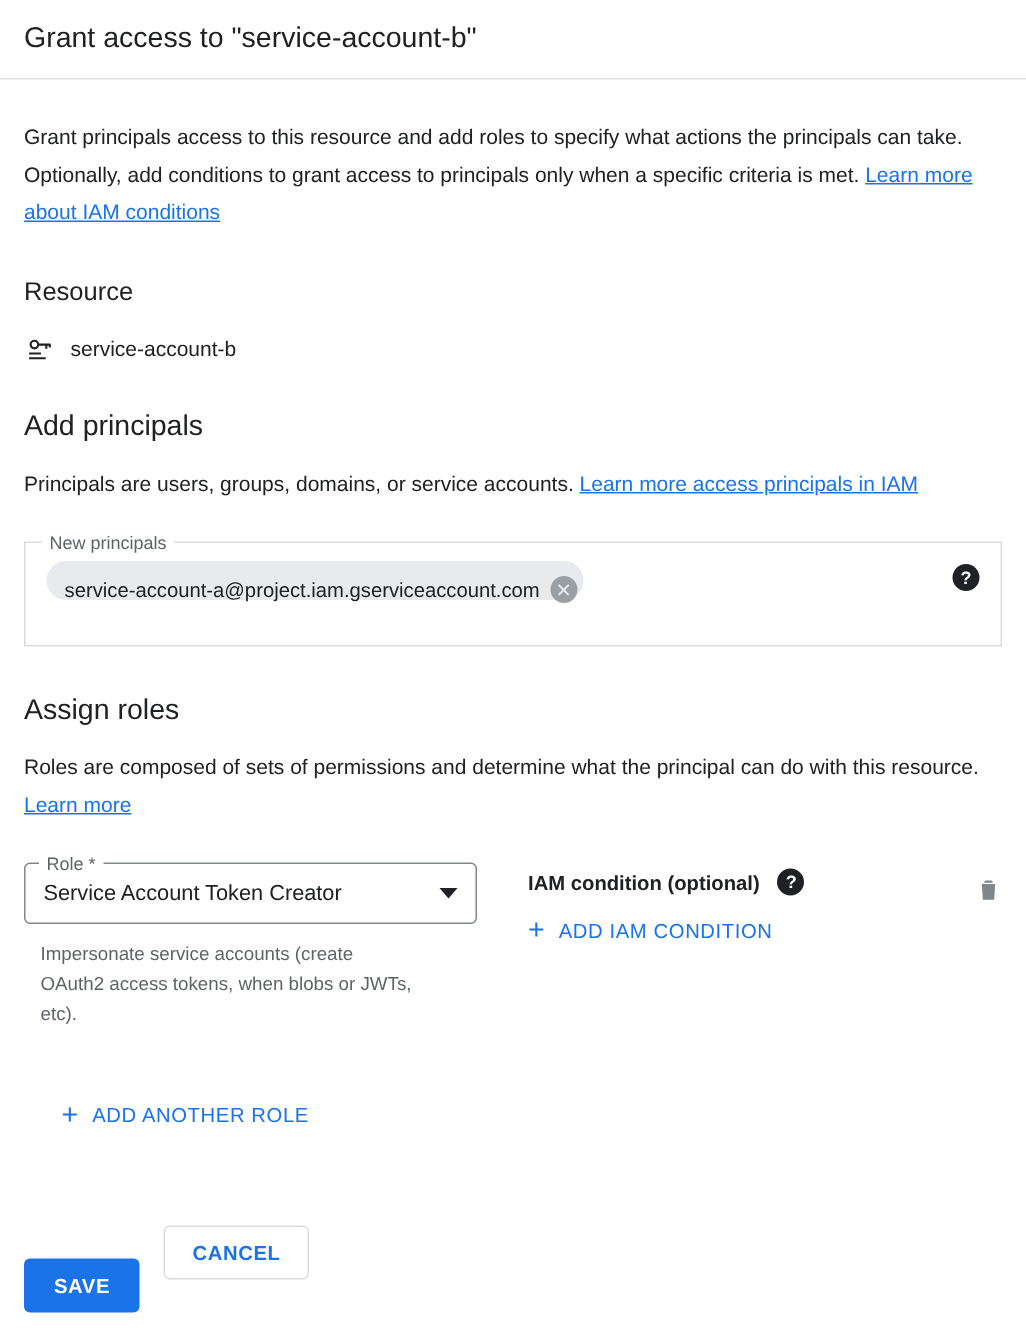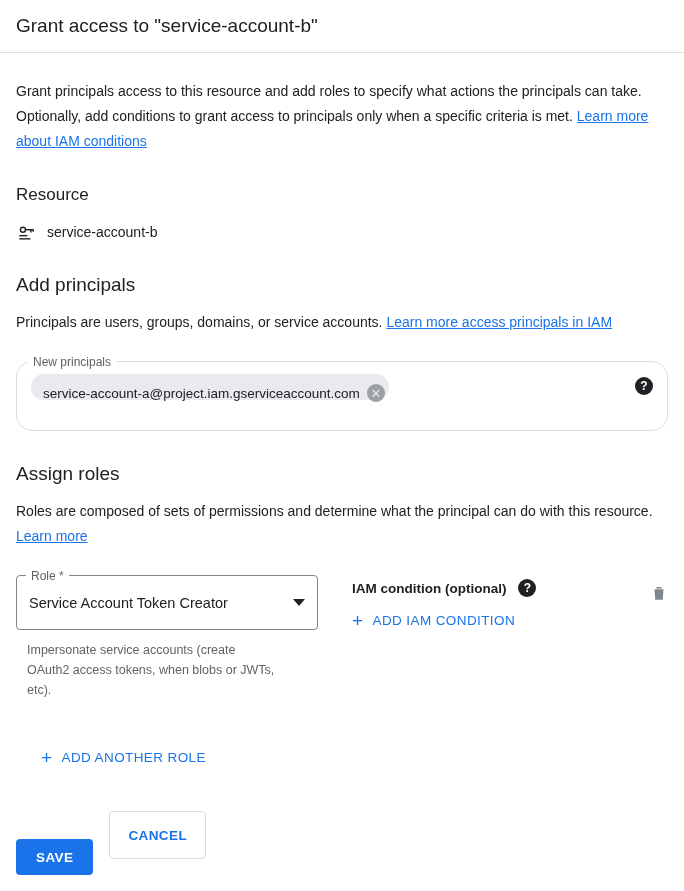--- a/index.html
+++ b/index.html
@@ -77,21 +77,21 @@
     font-size: 14px;
     line-height: 25px;
     color: #202124;
     max-width: 650px;
   }
   
   .field-outline {
     position: relative;
     margin-top: 26px;
     border: 1px solid #dadce0;
-    border-radius: 16px;
+    border-radius: 0;
     height: 70px;
     padding: 12px 14px;
   }
   .field-legend {
     position: absolute;
     top: -8px;
     left: 11px;
     background: #fff;
     padding: 0 5px;
     font-size: 12px;
@@ -147,21 +147,21 @@
     margin-top: 26px;
     align-items: flex-start;
   }
   .role-col {
     width: 302px;
   }
   .select-outline {
     position: relative;
     border: 1px solid #80868b;
     border-radius: 4px;
-    height: 55px;
+    height: 41px;
     display: flex;
     align-items: center;
     padding: 0 12px;
     cursor: pointer;
   }
   .select-legend {
     position: absolute;
     top: -8px;
     left: 9px;
     background: #fff;
@@ -263,21 +263,21 @@
     letter-spacing: 0.4px;
     cursor: pointer;
     font-family: "Liberation Sans", sans-serif;
     margin-top: 44px;
   }
   .btn-outline {
     background: #fff;
     color: #1a73e8;
     border: 1px solid #dadce0;
     border-radius: 4px;
-    height: 48px;
+    height: 36px;
     padding: 0 18px;
     font-size: 13.5px;
     font-weight: 600;
     letter-spacing: 0.4px;
     cursor: pointer;
     font-family: "Liberation Sans", sans-serif;
   }
 </style>
 </head>
 <body>

